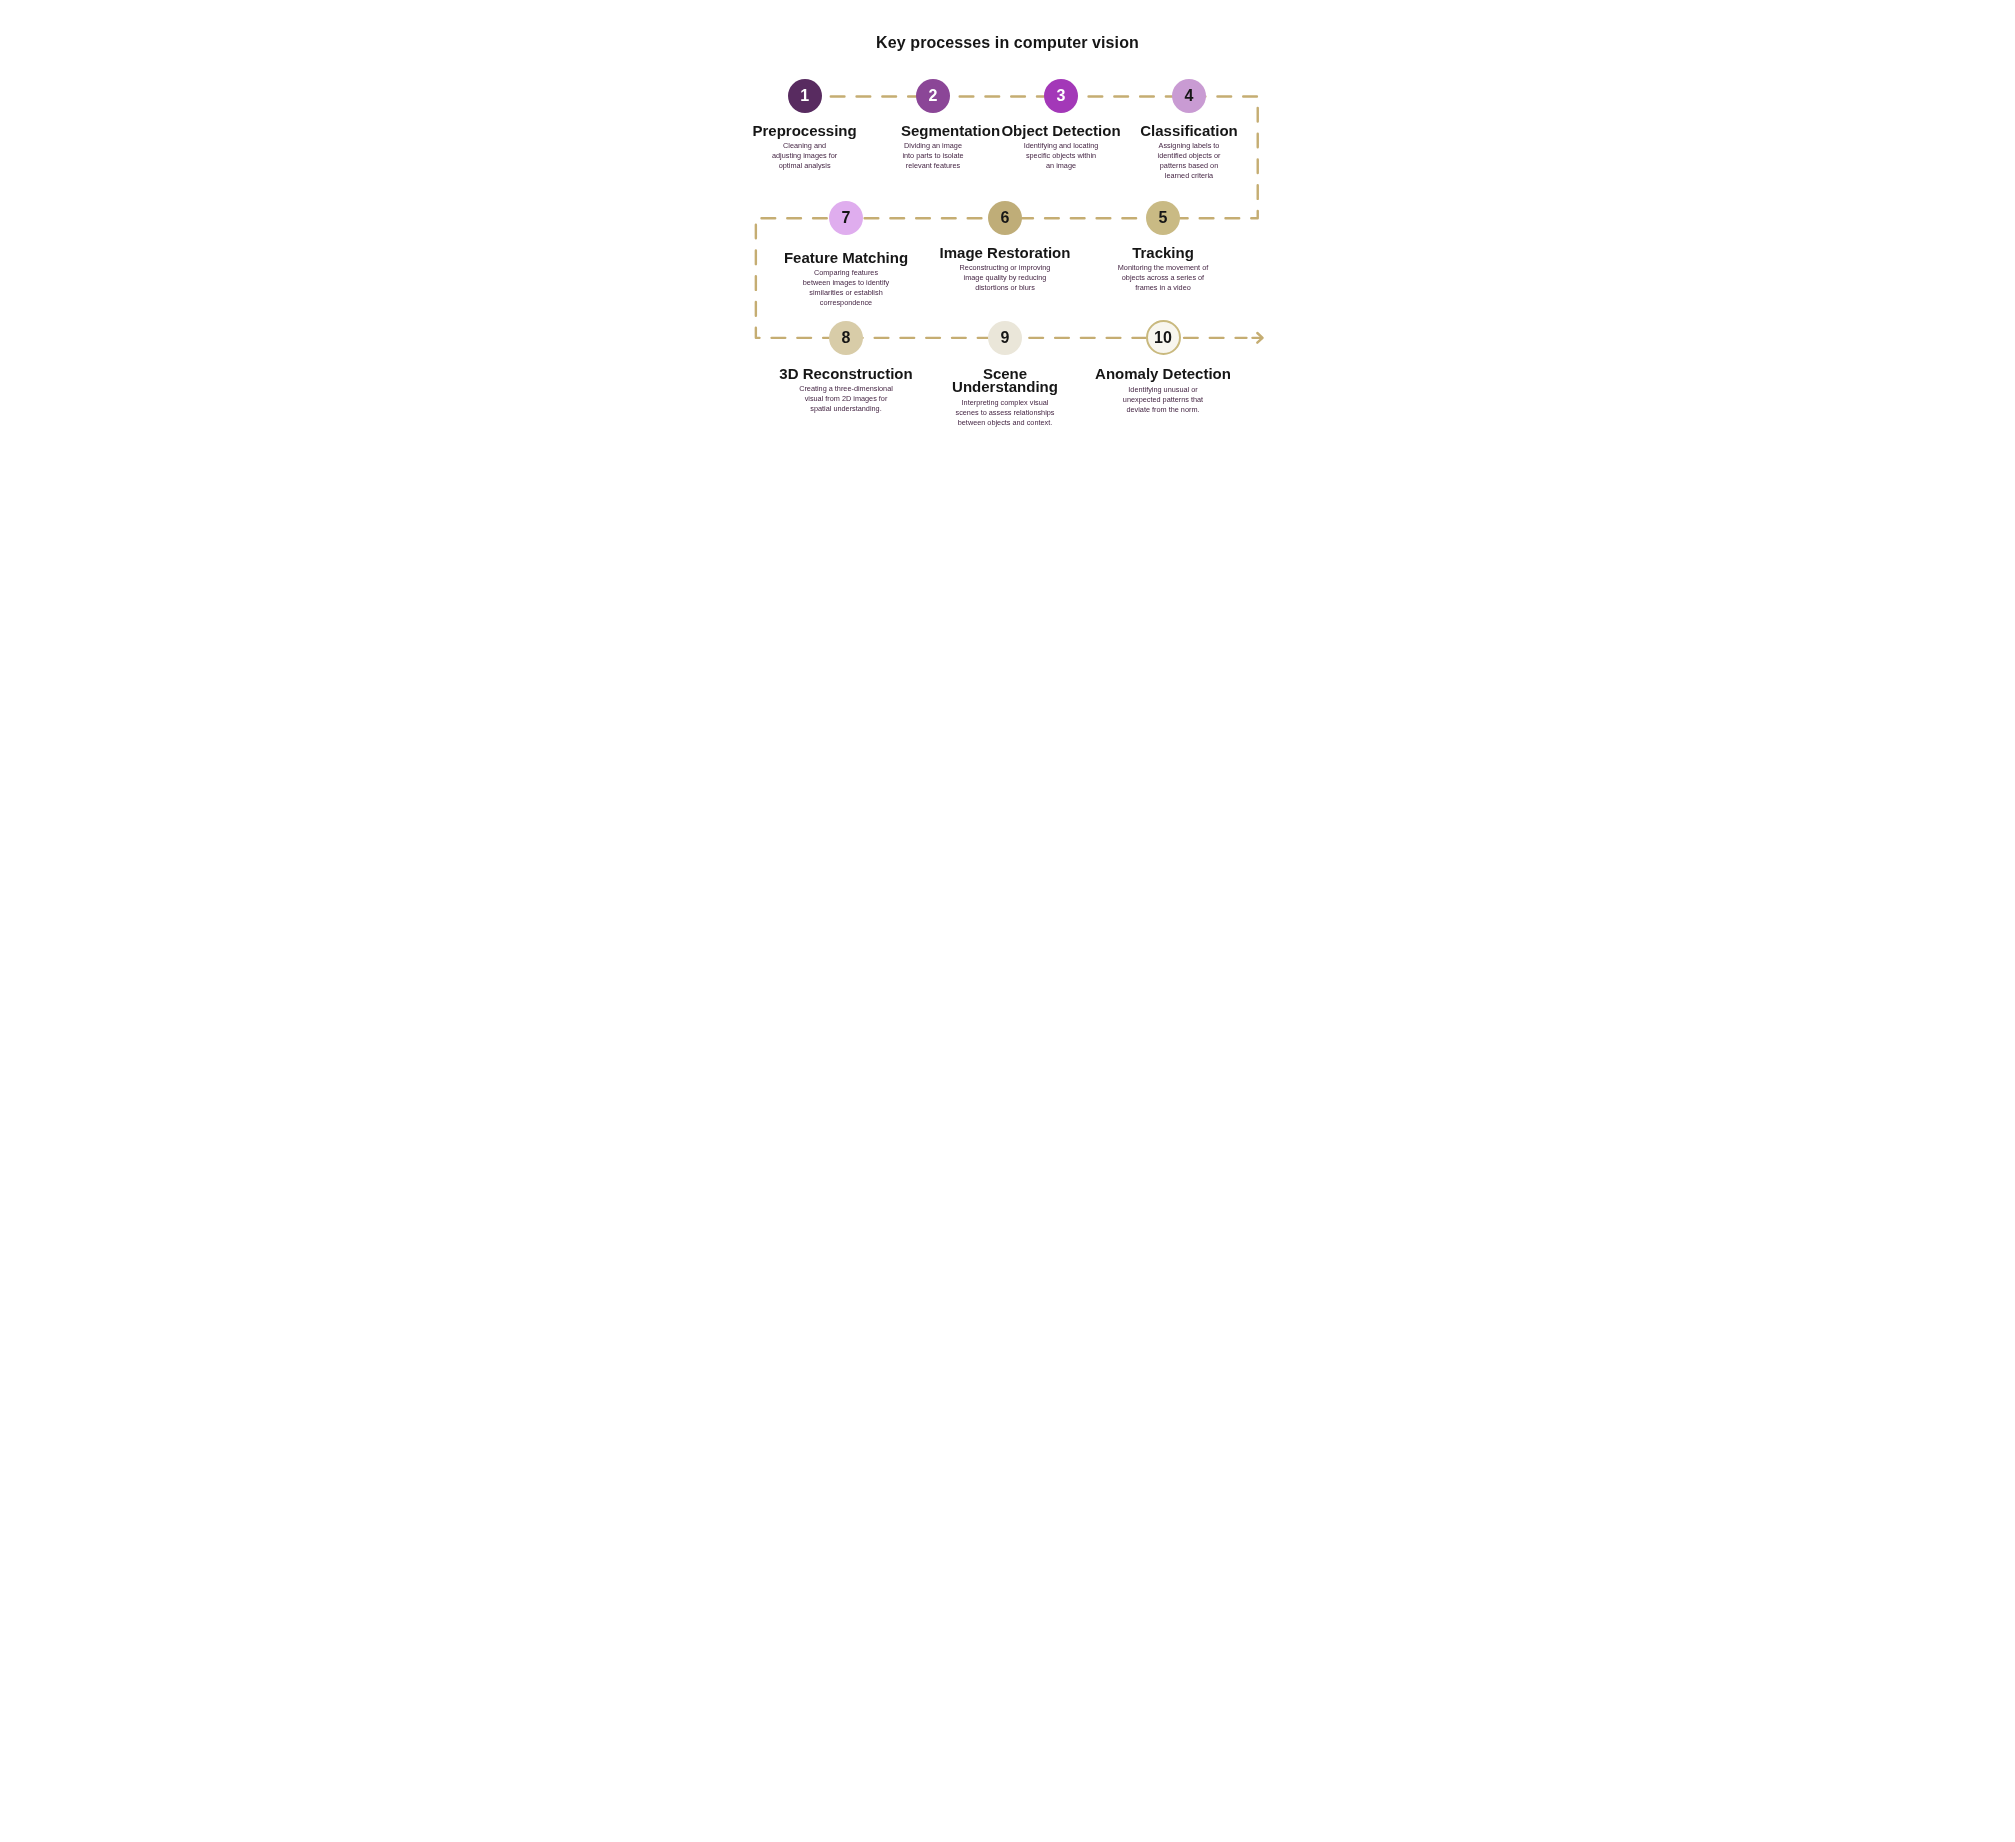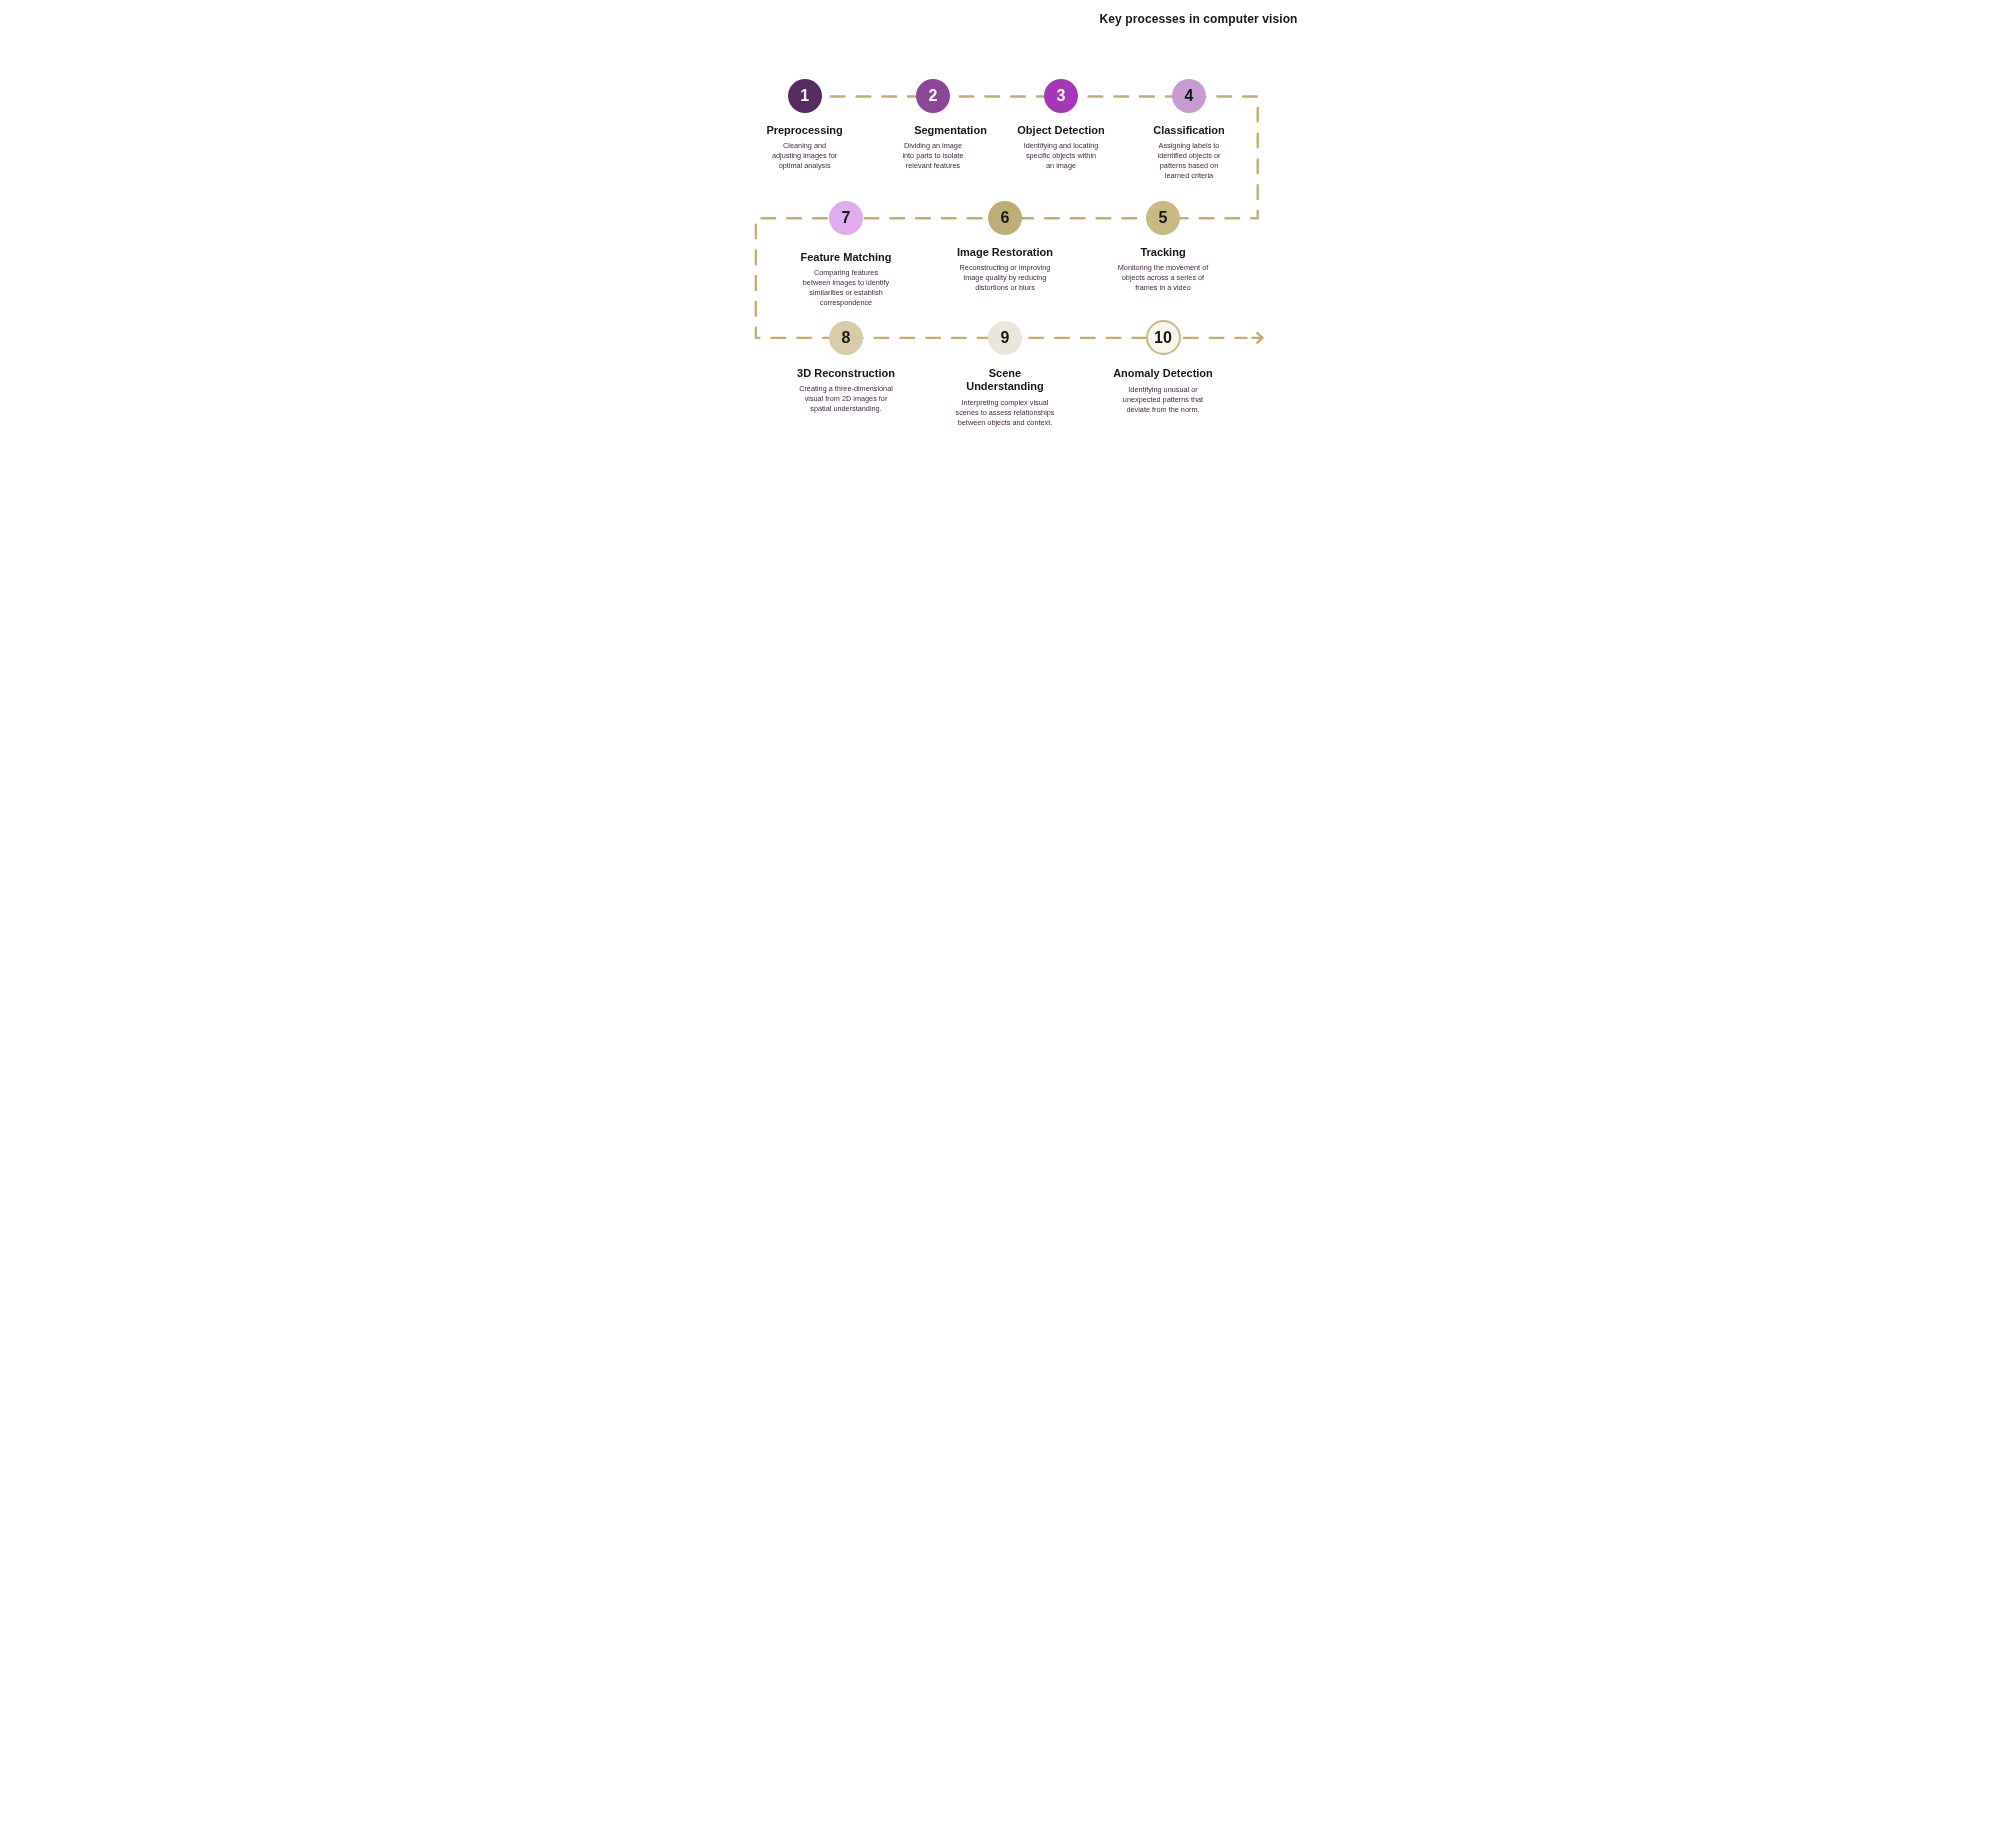--- a/index.html
+++ b/index.html
@@ -5,23 +5,23 @@
   html,body { margin:0; padding:0; background:#ffffff; }
   .canvas {
     position:relative;
     width:580px; height:461px;
     margin:0 auto;
     background:#ffffff;
     font-family:"Liberation Sans","DejaVu Sans",sans-serif;
     overflow:hidden;
   }
   .main-title {
-    position:absolute; top:2px; left:0; right:0;
-    text-align:right;
-    font-size:12px; font-weight:700; line-height:19.3px;
+    position:absolute; top:22px; left:0; right:0;
+    text-align:center;
+    font-size:16px; font-weight:700; line-height:19.3px;
     letter-spacing:0.1px;
   }
   svg.connectors { position:absolute; top:0; left:0; }
   .process {
     position:absolute;
     display:flex; flex-direction:column; align-items:center;
     text-align:center;
   }
   .r1 { top:79px; width:121px; }
   .r2 { top:201px; width:137px; }
@@ -31,21 +31,21 @@
     display:flex; align-items:center; justify-content:center;
     flex:0 0 auto;
   }
   .p10 .circle {
     width:35px; height:35px;
     border:2px solid; box-sizing:border-box;
     margin-top:-0.8px;
   }
   .num { font-size:16px; font-weight:700; line-height:1; }
   .ptitle {
-    margin:10.5px 0 0; font-size:11px; font-weight:700;
+    margin:10.5px 0 0; font-size:15px; font-weight:700;
     line-height:13.3px; white-space:pre-line;
   }
   .r3 .ptitle { margin-top:12px; }
   .pdesc {
     margin:4px 0 0; font-size:7.3px; font-weight:400;
     line-height:10px; white-space:pre-line;
   }
 </style>
 </head>
 <body>

